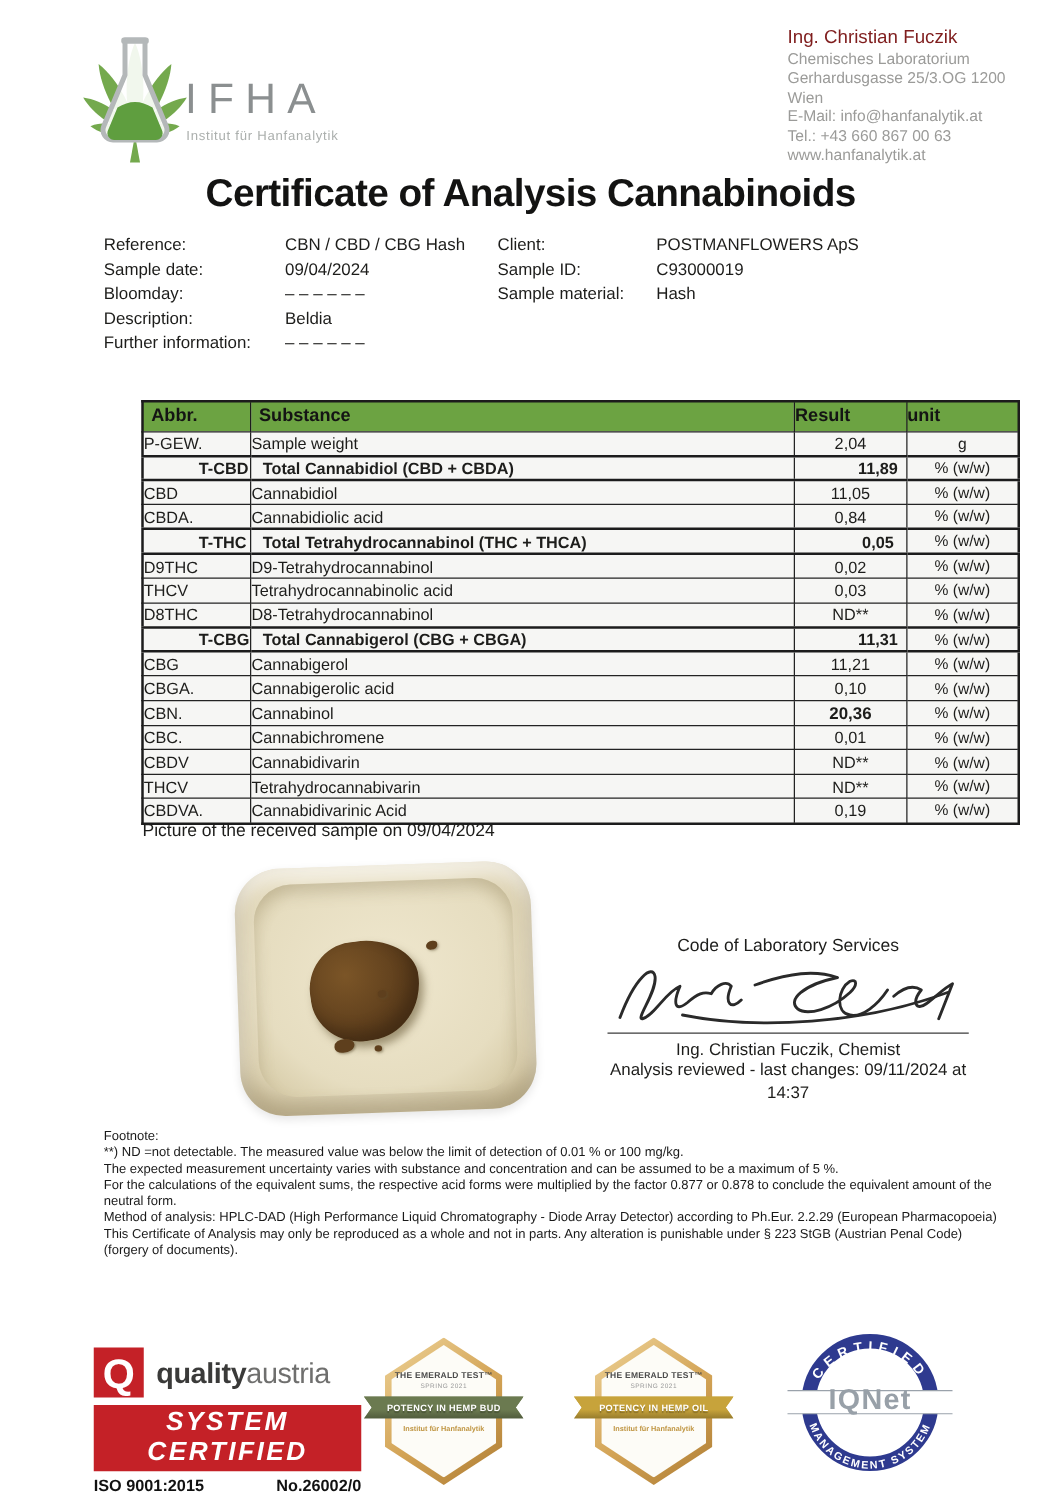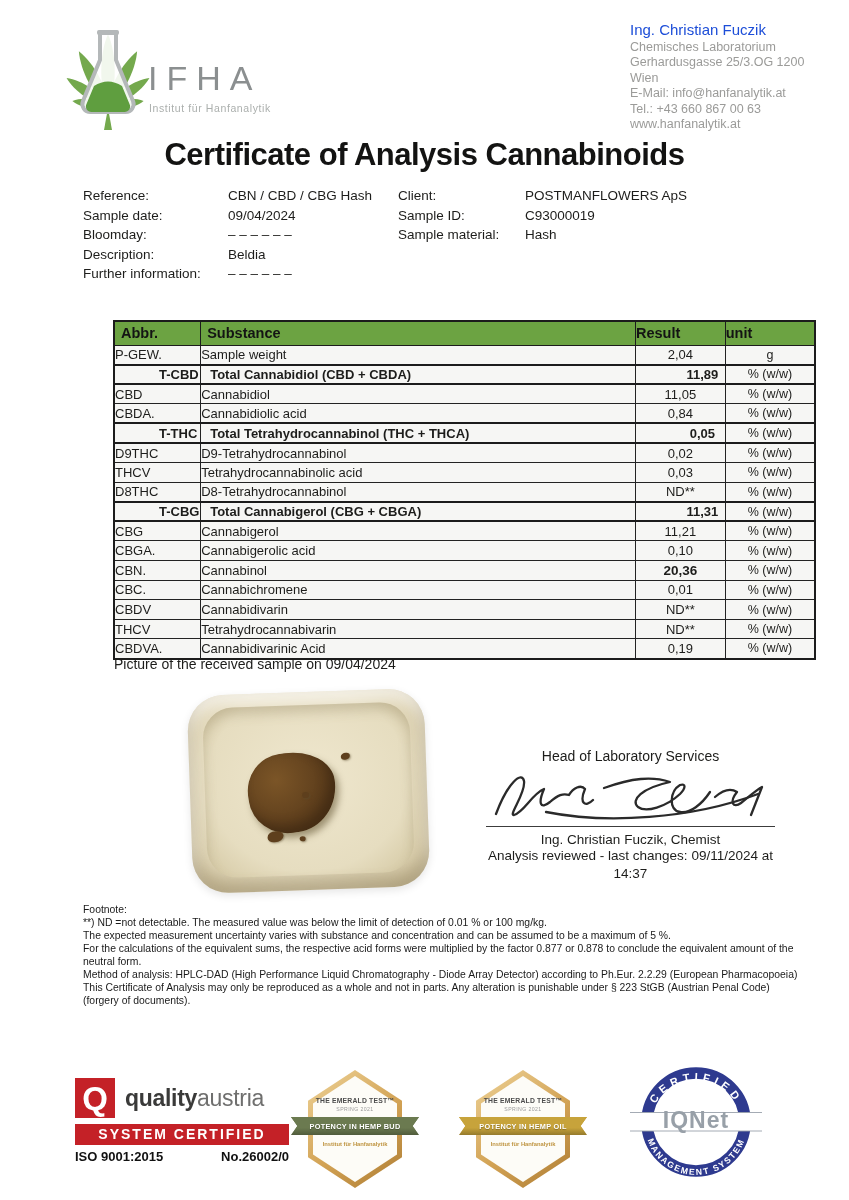--- a/index.html
+++ b/index.html
@@ -7,21 +7,21 @@
     --gold:#c99b4d; --text:#1d1d1b; --muted:#9b9b99;
   }
   *{margin:0;padding:0;box-sizing:border-box;}
   html,body{background:#888;}
   body{font-family:"Liberation Sans",sans-serif;color:var(--text);}
   #page{position:relative;width:849px;height:1200px;background:#fff;margin:0 auto;overflow:hidden;}
 
   
   .logo{position:absolute;left:36px;top:24px;width:250px;height:110px;}
   .contact{position:absolute;left:630px;top:22px;width:200px;color:var(--muted);font-size:12.5px;line-height:15.5px;}
-  .contact .cname{font-size:15px;color:#1d4ed8;margin-bottom:2px;}
+  .contact .cname{font-size:15px;color:#7f1d1d;margin-bottom:2px;}
 
   
   .doc-title{position:absolute;left:0;top:137px;width:100%;text-align:center;
     font-size:31px;font-weight:700;letter-spacing:-0.5px;color:#131312;}
 
   
   .info-col{position:absolute;font-size:13.5px;line-height:19.5px;}
   #info-left{left:83px;top:186px;width:310px;}
   #info-right{left:398px;top:186px;width:330px;}
   .info-row{display:flex;}
@@ -75,22 +75,22 @@
   .footnote{position:absolute;left:83px;top:903px;width:716px;font-size:10.4px;line-height:13px;color:#1a1a1a;}
 
   
   .qa{position:absolute;left:75px;top:1078px;width:214px;}
   .qa-top{display:flex;align-items:center;gap:10px;}
   .qa-q{width:40px;height:40px;background:var(--red);color:#fff;font-weight:800;font-size:33px;
     display:flex;align-items:center;justify-content:center;line-height:1;}
   .qa-brand{font-size:23px;letter-spacing:-0.3px;}
   .qa-brand .b{font-weight:700;color:#3a3a39;}
   .qa-brand .l{font-weight:400;color:#6f6f6e;}
-  .qa-bar{margin-top:6px;background:var(--red);color:#fff;font-weight:700;font-size:14px;
-    letter-spacing:2px;text-align:center;padding:2px 0 3px;}
+  .qa-bar{margin-top:6px;background:var(--red);color:#fff;font-weight:700;font-size:21px;
+    letter-spacing:2px;text-align:center;padding:2px 0 3px;font-style:italic;}
   .qa-bottom{display:flex;justify-content:space-between;font-weight:700;font-size:13px;margin-top:4px;color:#111;}
 
   .badges{position:absolute;left:295px;top:1070px;width:295px;display:flex;gap:48px;}
   .badge{position:relative;width:120px;height:118px;}
   .hex{position:absolute;left:13px;right:13px;top:0;bottom:0;
     clip-path:polygon(50% 0,100% 26%,100% 74%,50% 100%,0 74%,0 26%);
     background:linear-gradient(140deg,#eed398 0%,#d2a254 55%,#ad7c33 100%);}
   .hex-in{position:absolute;left:18px;right:18px;top:6px;bottom:6px;
     clip-path:polygon(50% 0,100% 26%,100% 74%,50% 100%,0 74%,0 26%);
     background:#fdfcf7;}
@@ -321,21 +321,21 @@
       <div class="dish-inner"></div>
       <div class="chunk"></div>
       <div class="crumb c1"></div>
       <div class="crumb c2"></div>
       <div class="crumb c3"></div>
       <div class="crumb c4"></div>
     </div>
   </div>
 
   <div class="sig-block">
-    <div>Head of Laboratory Services</div>
+    <div>Code of Laboratory Services</div>
     <svg class="sig-svg" width="290" height="60" viewBox="0 0 290 60">
       <g fill="none" stroke="#2a2a2a" stroke-width="2.3" stroke-linecap="round" stroke-linejoin="round">
         <path d="M10,48 C22,16 36,5 38,15 C40,27 22,50 28,49 C38,46 46,28 58,23 C52,37 54,44 64,36 C72,29 77,27 83,29 C87,22 95,18 99,23 C93,37 99,42 107,34"></path>
         <path d="M118,22 C146,12 166,10 184,16 C156,22 144,34 152,41 C160,47 180,41 194,28 C200,22 200,17 194,19 C184,25 182,44 194,46 C204,48 216,38 224,26"></path>
         <path d="M229,31 C237,24 245,22 251,26 C243,36 247,43 255,37 C263,31 270,24 276,21 L265,49"></path>
         <path d="M60,46 C120,58 205,53 272,28"></path>
       </g>
     </svg>
     <hr class="sig-rule">
     <div class="sig-name">Ing. Christian Fuczik, Chemist</div>

